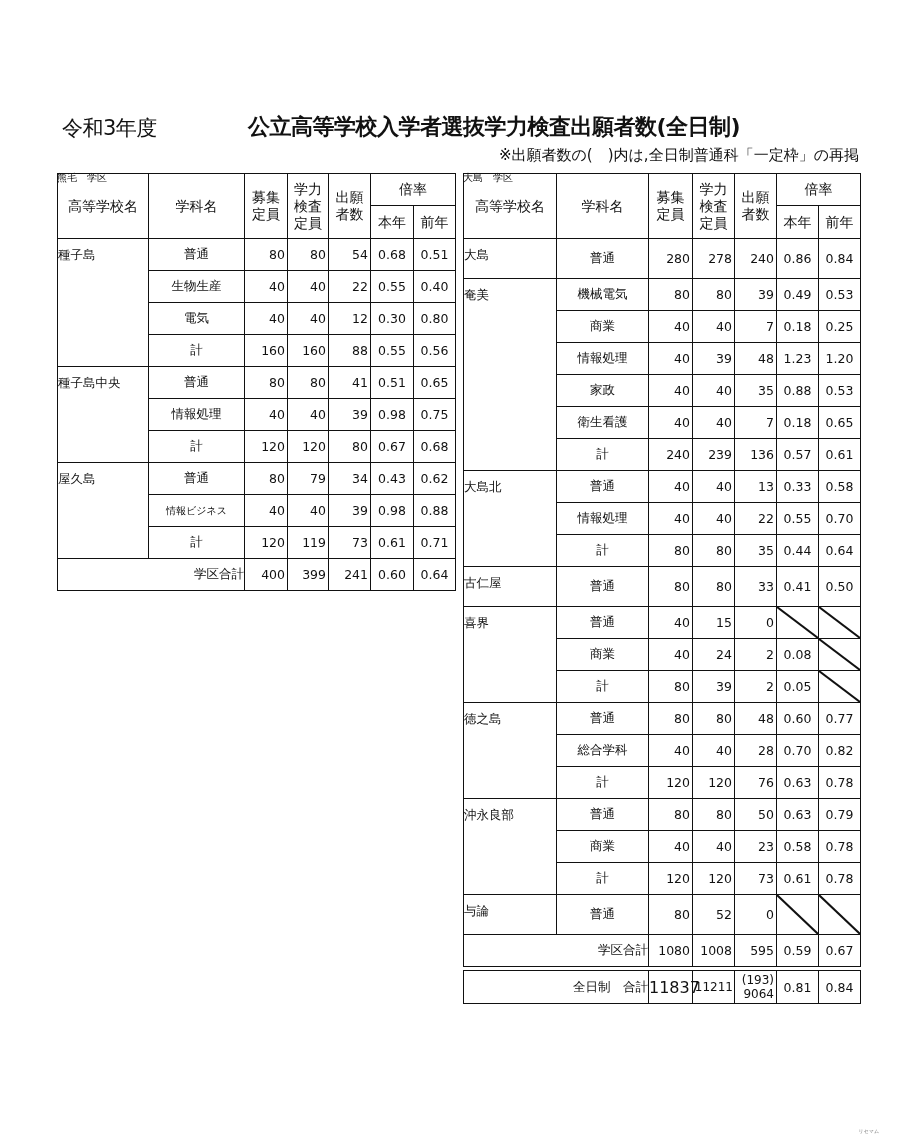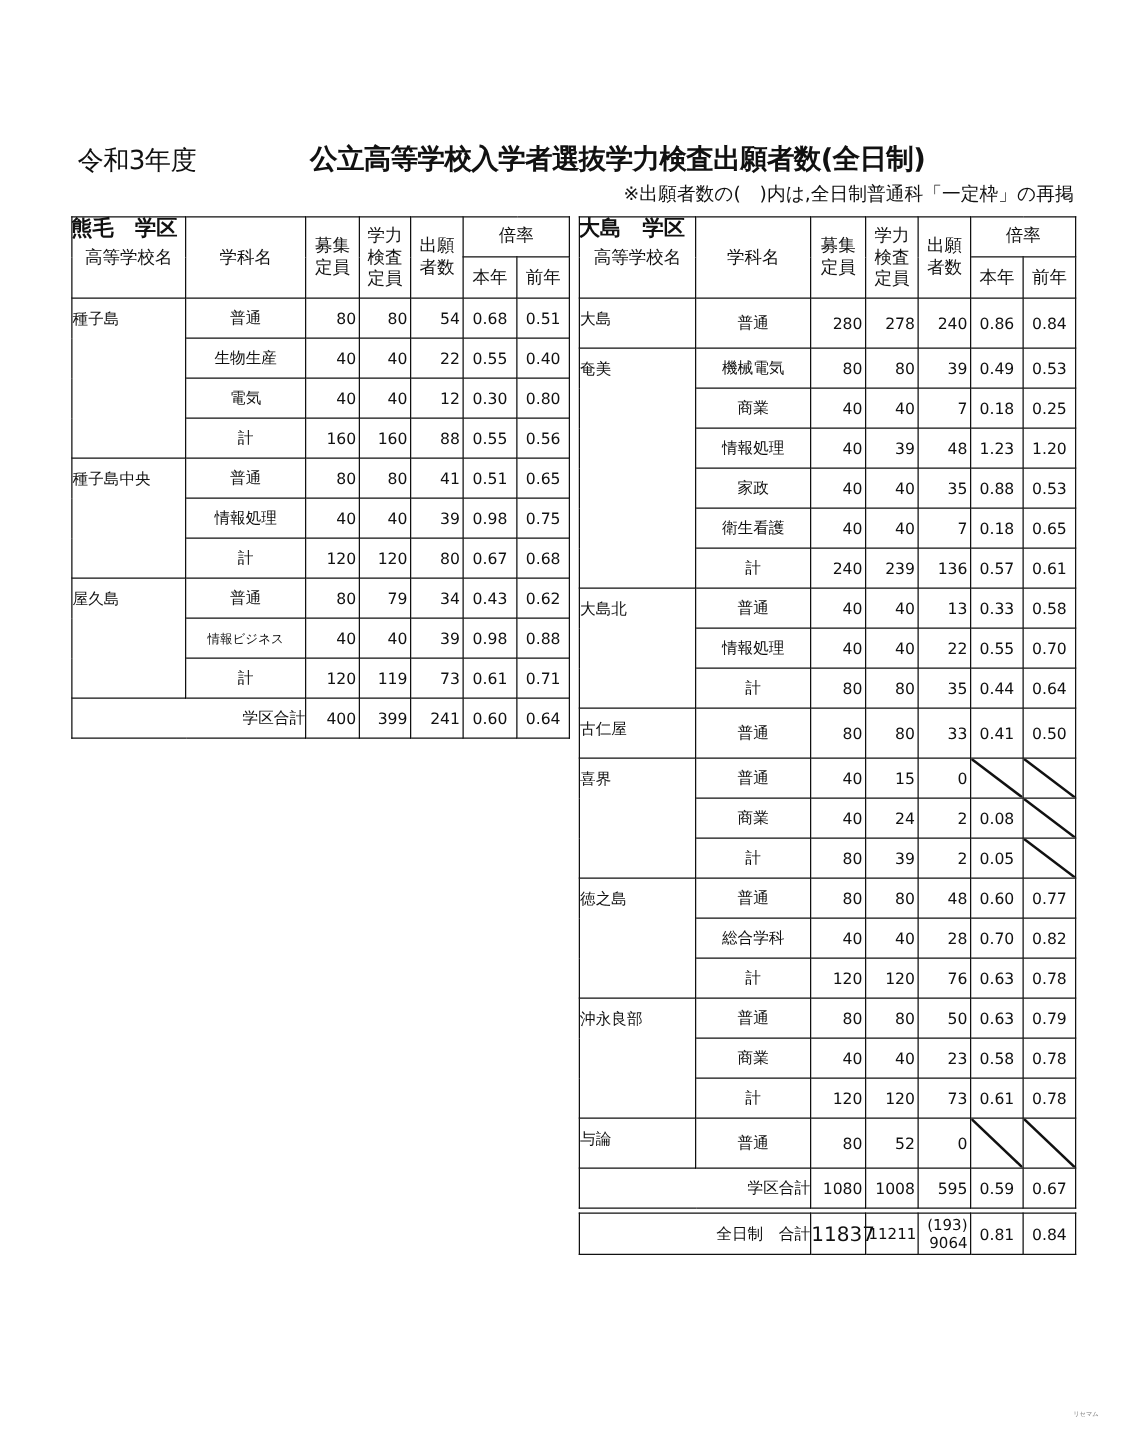--- a/index.html
+++ b/index.html
@@ -1,21 +1,21 @@
 <!DOCTYPE html>
 <html><head>
 <meta charset="utf-8">
 <style>
   html,body{margin:0;padding:0;background:#ffffff;}
   body{width:899px;height:1147px;position:relative;overflow:hidden;font-family:"DejaVu Sans","Liberation Sans",sans-serif;color:#111;}
   .abs{position:absolute;margin-top:20px;}
   .era{left:62px;top:94px;font-size:21px;font-weight:normal;letter-spacing:-0.5px;}
   .title{left:248px;top:92px;font-size:22px;font-weight:bold;letter-spacing:-0.5px;}
   .note{right:40px;top:126px;font-size:15px;}
-  .district{font-size:17px;font-weight:bold;top:151px;}
+  .district{font-size:10px;font-weight:normal;top:151px;}
   table.t{position:absolute;border-collapse:collapse;table-layout:fixed;font-size:12.5px;}
   table.t td, table.t th{border:1px solid #111;padding:0;height:31px;font-weight:normal;}
   table.t thead th{font-size:14px;line-height:17px;}
   table.t .num{text-align:right;padding-right:2px;}
   table.t .rate{text-align:center;}
   table.t .ctr{text-align:right;}
   table.t .school{vertical-align:top;padding-top:8px;}
   table.t .dept{text-align:center;}
   table.t .small{font-size:10px;}
   table.t td.slash{position:relative;}

